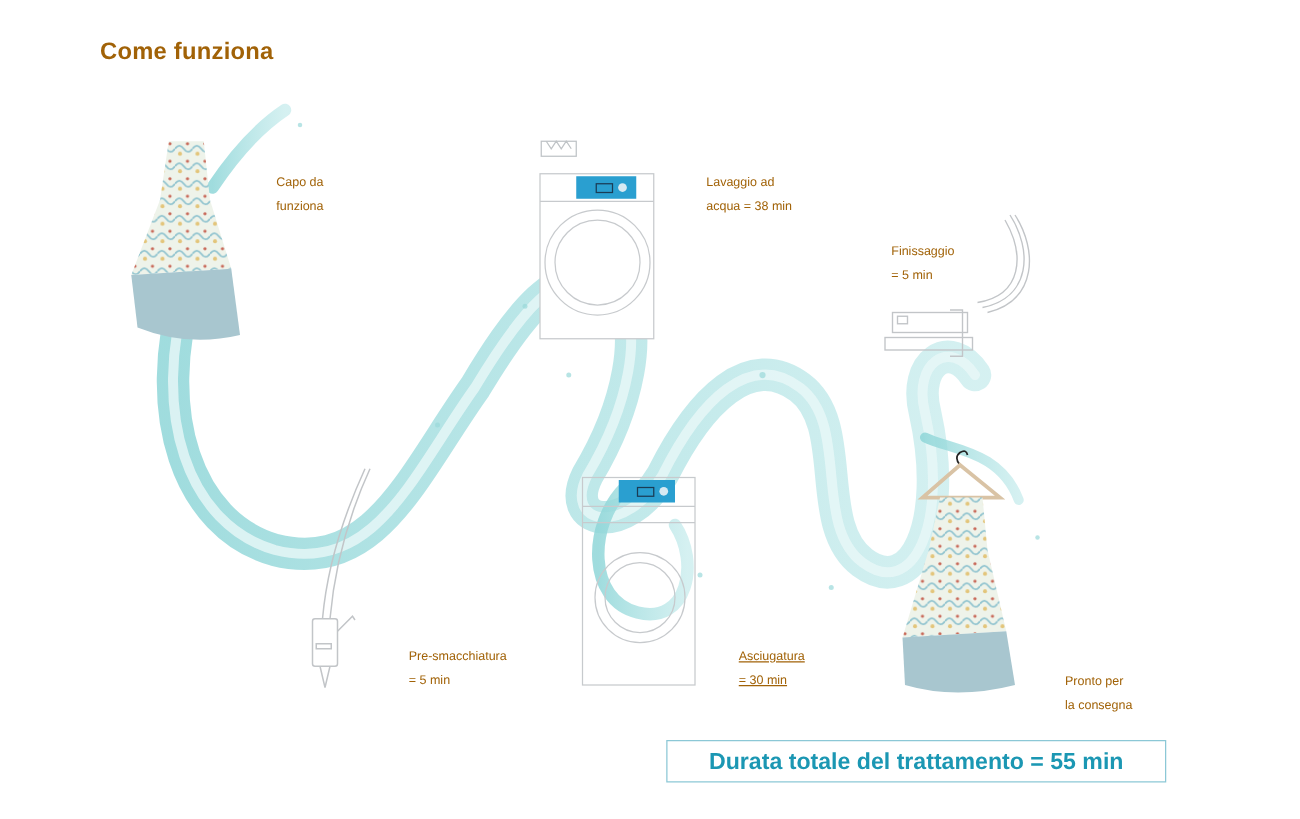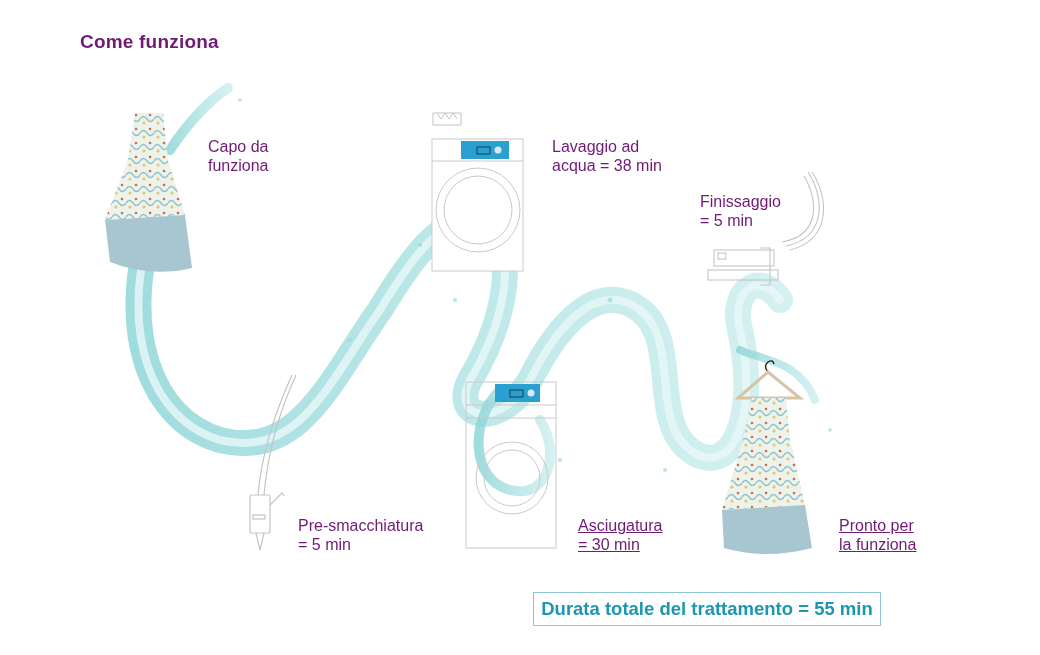--- a/index.html
+++ b/index.html
@@ -1,22 +1,22 @@
 <!DOCTYPE html>
 <html><head>
 <meta charset="utf-8">
 <style>
   html, body { margin: 0; padding: 0; background: #ffffff; }
   body { width: 1040px; height: 655px; position: relative; overflow: hidden;
          font-family: "Liberation Sans", "DejaVu Sans", sans-serif; }
   .title { position: absolute; left: 80px; top: 31px; font-size: 19px; font-weight: bold;
-           color: #701a75; letter-spacing: 0.2px; }
-  .label { position: absolute; font-size: 16px; line-height: 19px; color: #701a75; }
+           color: #a16207; letter-spacing: 0.2px; }
+  .label { position: absolute; font-size: 10px; line-height: 19px; color: #a16207; margin-left: 13px; }
   .label span { display: block; white-space: nowrap; }
-  .total { position: absolute; left: 533px; top: 592px; width: 348px; height: 34px;
+  .total { position: absolute; left: 533px; top: 592px; width: 400px; height: 34px;
            border: 1px solid #8cc8d6; box-sizing: border-box; display: flex; align-items: center;
            justify-content: center; font-size: 18.5px; font-weight: bold; color: #1b97b3; }
   svg.art { position: absolute; left: 0; top: 0; }
 </style>
 </head>
 <body>
 
 <div class="title">Come funziona</div>
 
 <svg class="art" width="1040" height="655" viewBox="0 0 1040 655">
@@ -105,34 +105,34 @@
     <path d="M768 372 L738 398 L800 398 Z" fill="none" stroke="#d9c3a5" stroke-width="3"></path>
     <path d="M752 398 L786 398 L790 440 L805 505 L722 510 L743 440 Z" fill="url(#fabric)"></path>
     <path d="M722 510 L805 505 L812 548 Q765 560 724 548 Z" fill="#a8c6cf"></path>
   </g>
 </svg>
 
 <div class="label" style="left:208px; top:137px;">
   <span>Capo da</span>
   <span>funziona</span>
 </div>
-<div class="label" style="left:298px; top:516px;">
+<div class="label" style="left:314px; top:516px;">
   <span>Pre-smacchiatura</span>
   <span>= 5 min</span>
 </div>
 <div class="label" style="left:552px; top:137px;">
   <span>Lavaggio ad</span>
   <span>acqua = 38 min</span>
 </div>
 <div class="label" style="left:578px; top:516px;text-decoration:underline;">
   <span>Asciugatura</span>
   <span>= 30 min</span>
 </div>
 <div class="label" style="left:700px; top:192px;">
   <span>Finissaggio</span>
   <span>= 5 min</span>
 </div>
-<div class="label" style="left:839px; top:516px;text-decoration:underline;">
+<div class="label" style="left:839px; top:536px;">
   <span>Pronto per</span>
-  <span>la funziona</span>
+  <span>la consegna</span>
 </div>
 
 <div class="total">Durata totale del trattamento = 55 min</div>
 
 </body></html>

